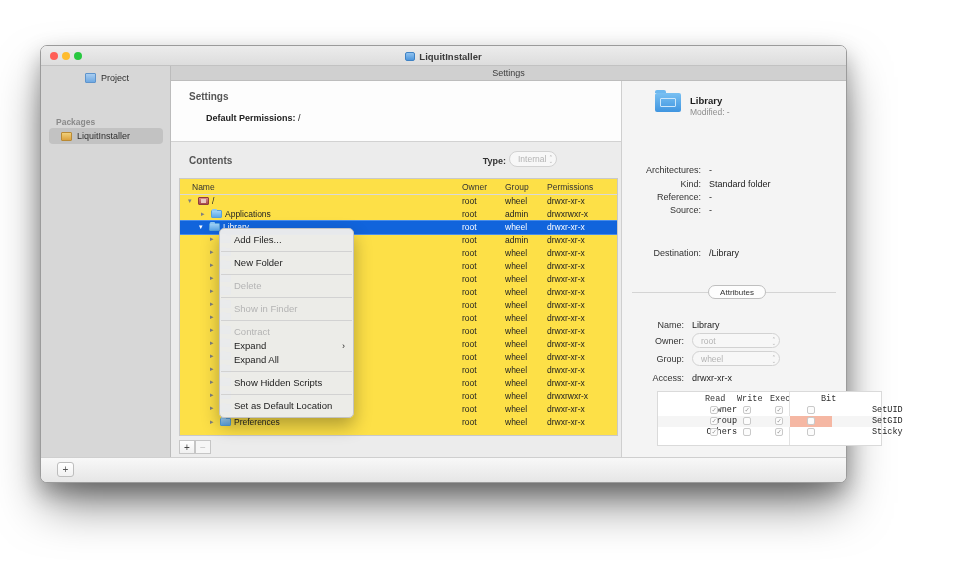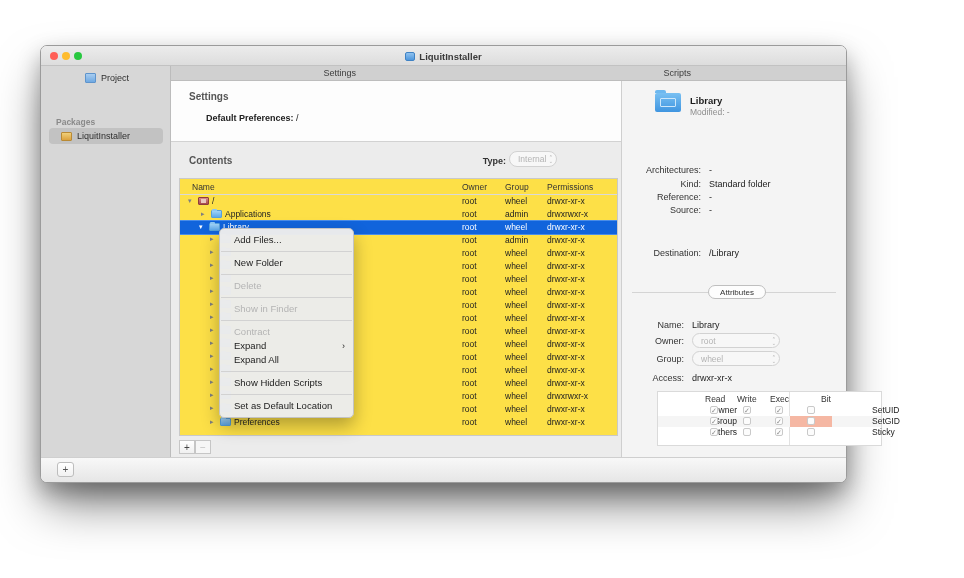--- a/index.html
+++ b/index.html
@@ -112,21 +112,21 @@
   .fieldrow .fv { position:absolute; left:87px; color:#222; }
   #attr-divider { position:absolute; left:10px; right:10px; top:211px; height:1px; background:#d4d4d4; }
   #attr-button { position:absolute; left:86px; top:204px; width:58px; height:14px;
     background:#fdfdfd; border:1px solid #bfbfbf; border-radius:8px;
     font-size:8px; color:#333; display:flex; align-items:center; justify-content:center; }
   .arow-label { position:absolute; right:162px; text-align:right; color:#333; }
   .arow-value { position:absolute; left:70px; color:#222; }
   #owner-dd, #group-dd { position:absolute; left:70px; width:88px; height:15px; }
   
   #perm-grid { position:absolute; left:35px; top:310px; width:225px; height:55px;
-    background:#fff; border:1px solid #dadada; font-size:8.5px; }
+    background:#fff; border:1px solid #dadada; font-size:8.5px;font-family:Liberation Mono, monospace; }
   #perm-grid .hdr { position:absolute; top:2px; color:#333; }
   .ph-read { left:47px; } .ph-write { left:79px; } .ph-exec { left:112px; } .ph-bit { left:146px;margin-left:17px; }
   #perm-vline { position:absolute; left:131px; top:0; bottom:0; width:1px; background:#e2e2e2; }
   .prow { position:absolute; left:0; width:100%; height:11px; }
   .prow.alt { background:#f5f5f5; }
   .prow .pl { position:absolute; right:144px; top:0; text-align:right; color:#222; }
   .prow .bl { position:absolute; left:176px; top:0; color:#222;margin-left:38px; }
   .cb { position:absolute; top:1px; width:8px; height:8px; border:1px solid #c9c9c9;
     border-radius:2px; background:#fcfcfc; font-size:7px; line-height:7px; text-align:center; color:#8e8e8e; }
   .cb-read { left:52px; } .cb-write { left:85px; } .cb-exec { left:117px; } .cb-bit { left:149px; }
@@ -163,27 +163,26 @@
     </div>
     <div id="side-pkg-header">Packages</div>
     <div class="side-item" id="side-package">
       <span class="icon-package"></span>
       <span>LiquitInstaller</span>
     </div>
   </div>
 
   <div id="tabbar">
       <div class="tab">Settings</div>
-      <div class="tab">Scripts</div>
     </div>
 
   <div id="main">
     <div id="settings-header">Settings</div>
     <div id="dd-row">
-      <b>Default Preferences:</b>
+      <b>Default Permissions:</b>
       <span>/</span>
     </div>
     <div id="set-button">Set</div>
 
     <div id="contents-zone">
       <div id="contents-header">Contents</div>
       <div id="type-label">Type:</div>
       <div id="type-dd" class="dropdown">
         <span>Internal</span>
         <span class="dd-arrows">

